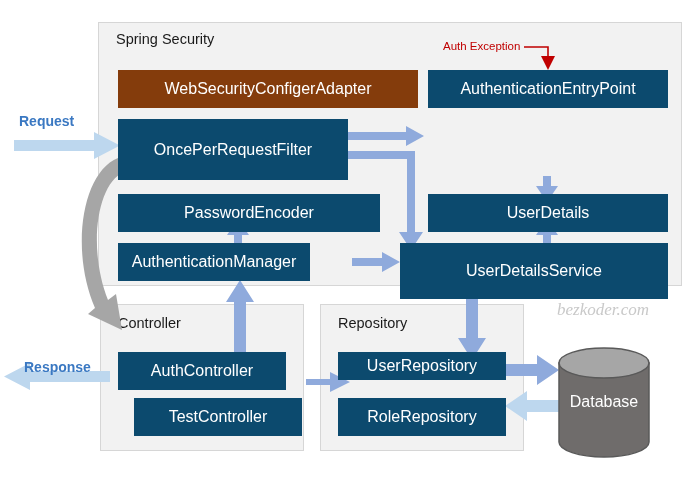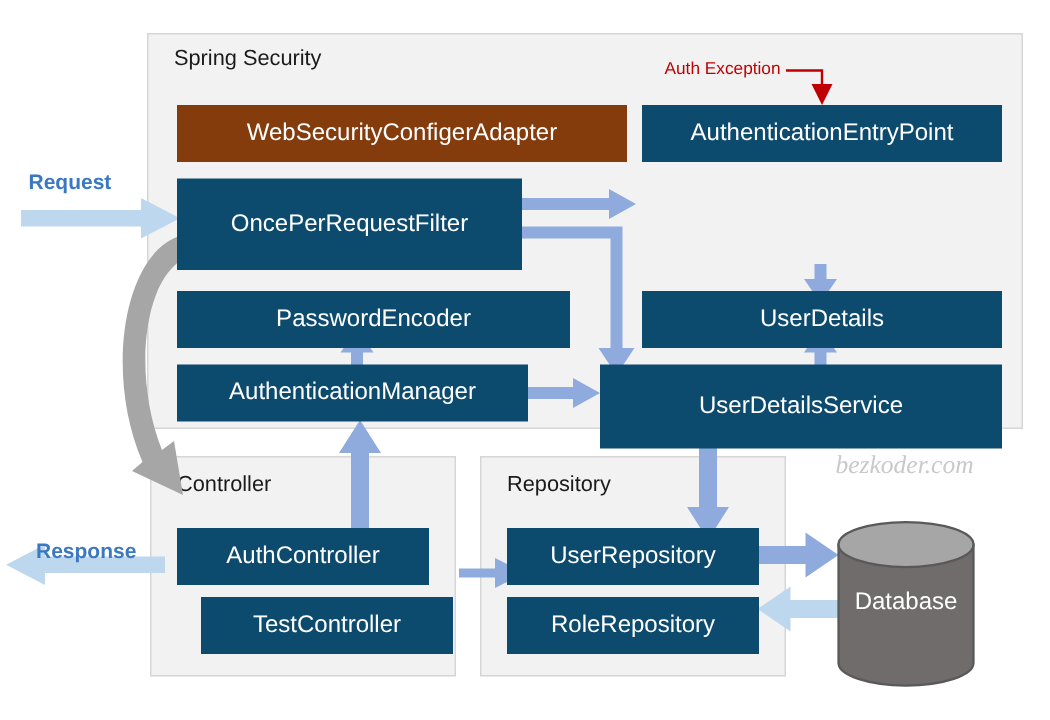--- a/index.html
+++ b/index.html
@@ -103,29 +103,29 @@
 
   <div class="box" style="left:428px;top:70px;width:240px;height:38px;">AuthenticationEntryPoint</div>
 
   <div class="box" style="left:118px;top:119px;width:230px;height:61px;">OncePerRequestFilter</div>
 
 
   <div class="box" style="left:118px;top:194px;width:262px;height:38px;">PasswordEncoder</div>
 
   <div class="box" style="left:428px;top:194px;width:240px;height:38px;">UserDetails</div>
 
-  <div class="box" style="left:118px;top:243px;width:234px;height:38px;">AuthenticationManager</div>
+  <div class="box" style="left:118px;top:243px;width:192px;height:38px;">AuthenticationManager</div>
 
   <div class="box" style="left:400px;top:243px;width:268px;height:56px;">UserDetailsService</div>
 
   <div class="box" style="left:118px;top:352px;width:168px;height:38px;">AuthController</div>
 
   <div class="box" style="left:118px;top:398px;width:168px;height:38px;margin-left:16px;">TestController</div>
 
-  <div class="box" style="left:338px;top:352px;width:168px;height:38px;">UserRepository</div>
+  <div class="box" style="left:338px;top:352px;width:168px;height:28px;">UserRepository</div>
 
   <div class="box" style="left:338px;top:398px;width:168px;height:38px;">RoleRepository</div>
 
   <svg class="layer" viewBox="0 0 700 480">
     <g>
       <path d="M559,363 L559,442 A45,15 0 0 0 649,442 L649,363 Z" fill="#6F6C6B" stroke="#595959" stroke-width="1.5"></path>
       <ellipse cx="604" cy="363" rx="45" ry="15" fill="#A6A6A6" stroke="#595959" stroke-width="1.5"></ellipse>
     </g>
   </svg>
   <div class="dbtext" style="left:559px;top:393px;width:90px;">Database</div>

